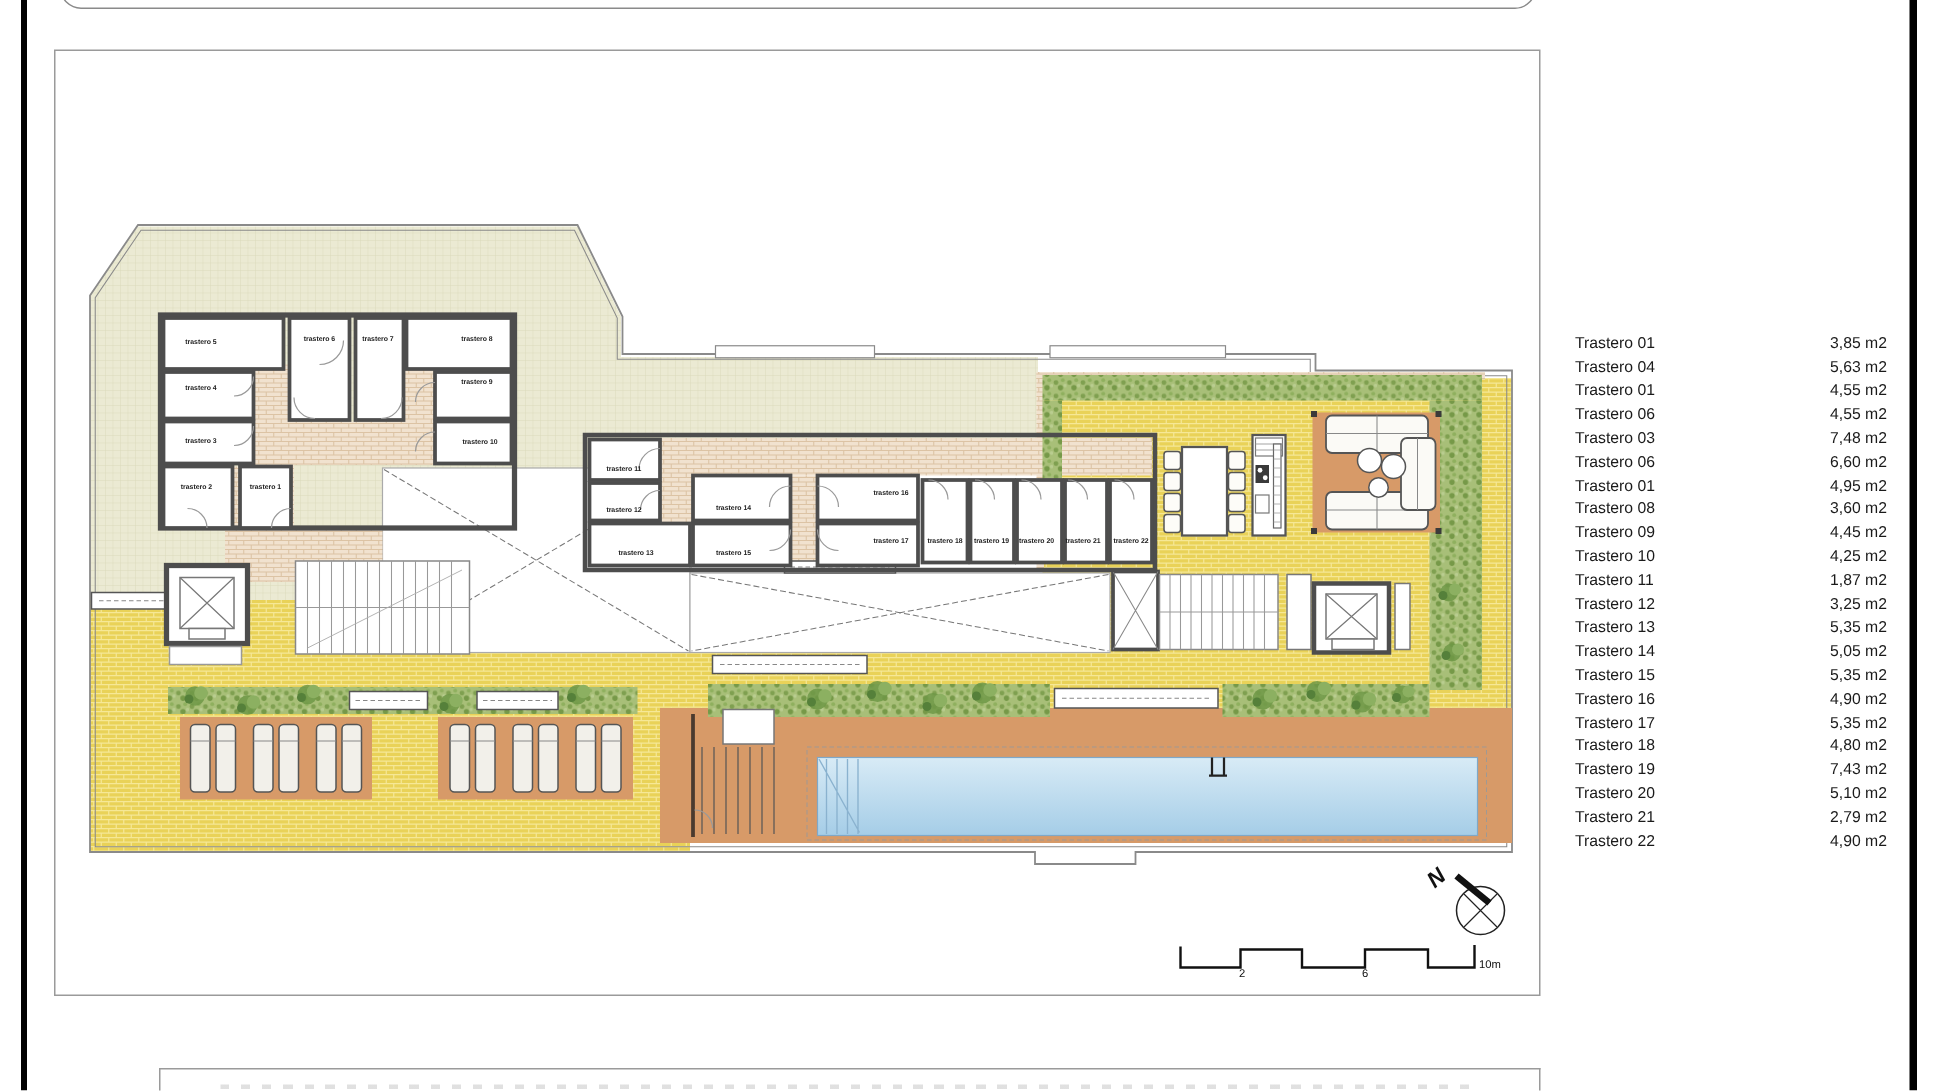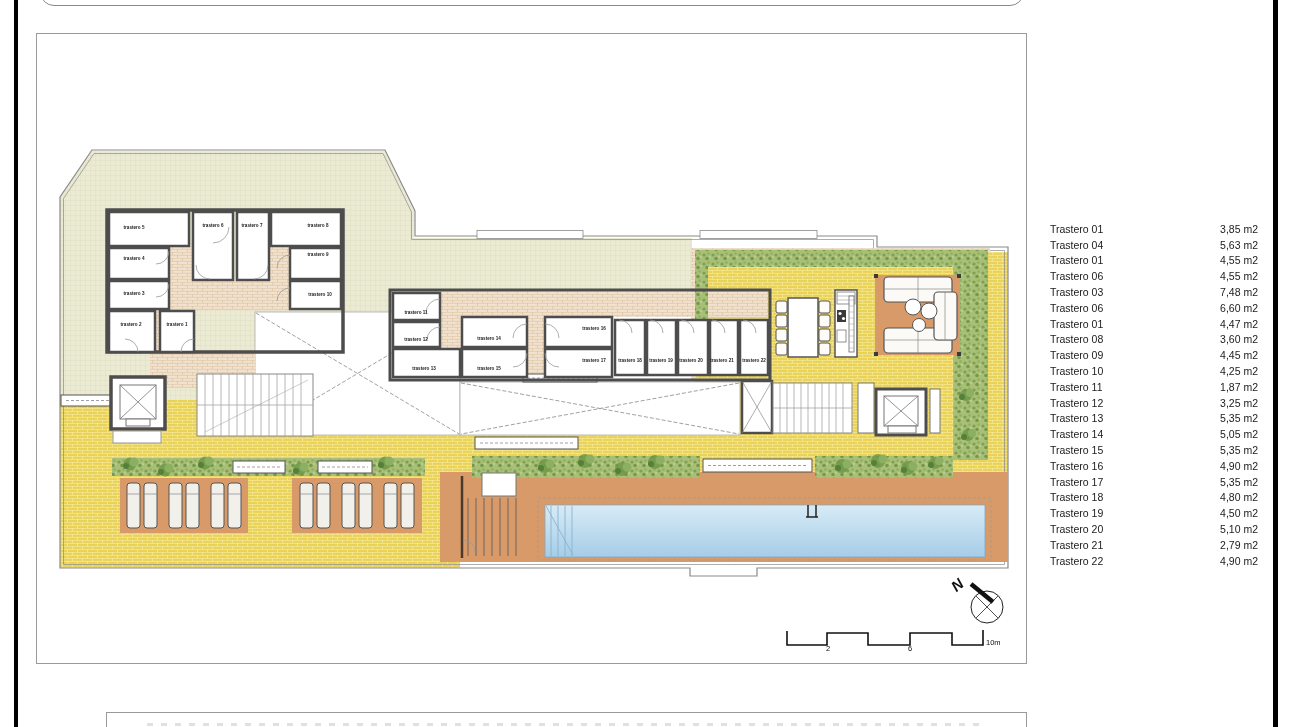--- a/index.html
+++ b/index.html
@@ -422,21 +422,21 @@
       <span class="val">7,48 m2</span>
     </div>
 
     <div class="row">
       <span class="name">Trastero 06</span>
       <span class="val">6,60 m2</span>
     </div>
 
     <div class="row">
       <span class="name">Trastero 01</span>
-      <span class="val">4,47 m2</span>
+      <span class="val">4,95 m2</span>
     </div>
 
     <div class="row">
       <span class="name">Trastero 08</span>
       <span class="val">3,60 m2</span>
     </div>
 
     <div class="row">
       <span class="name">Trastero 09</span>
       <span class="val">4,45 m2</span>
@@ -482,21 +482,21 @@
       <span class="val">5,35 m2</span>
     </div>
 
     <div class="row">
       <span class="name">Trastero 18</span>
       <span class="val">4,80 m2</span>
     </div>
 
     <div class="row">
       <span class="name">Trastero 19</span>
-      <span class="val">4,50 m2</span>
+      <span class="val">7,43 m2</span>
     </div>
 
     <div class="row">
       <span class="name">Trastero 20</span>
       <span class="val">5,10 m2</span>
     </div>
 
     <div class="row">
       <span class="name">Trastero 21</span>
       <span class="val">2,79 m2</span>

